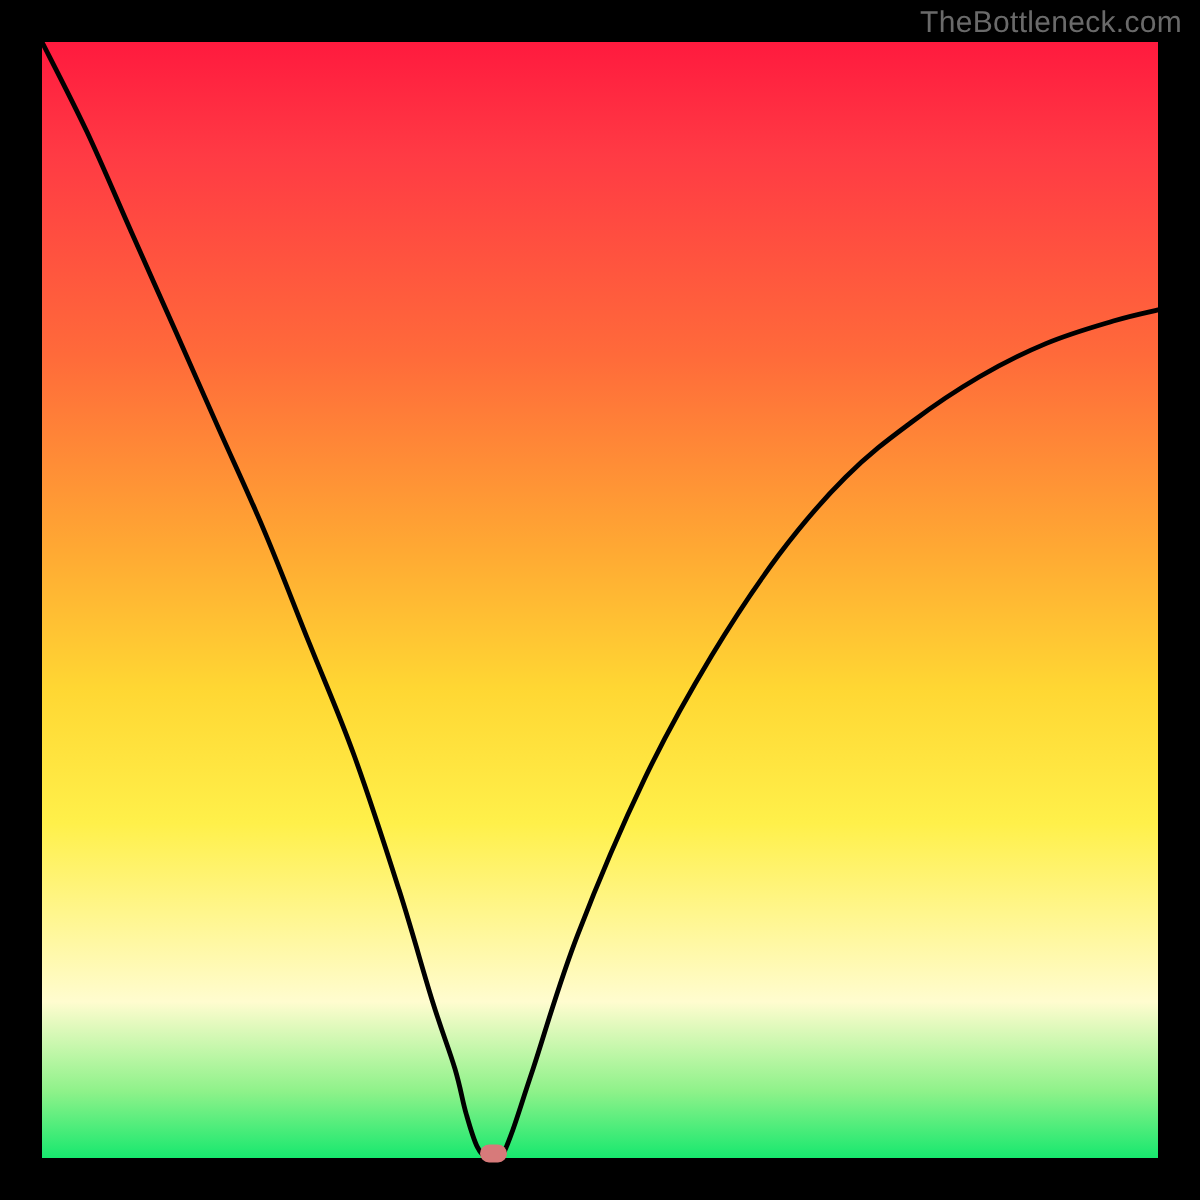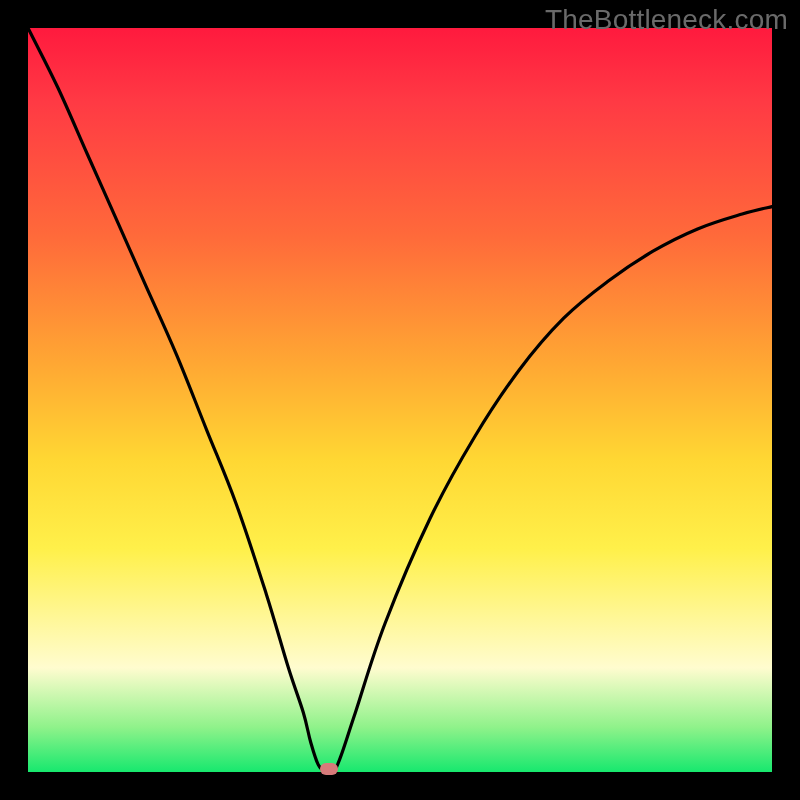--- a/index.html
+++ b/index.html
@@ -36,21 +36,21 @@
       #fffccf 86%,
       #8ff28a 94%,
       #17e86e 100%
     );
   }
   .watermark {
     position: absolute;
     top: 4px;
     right: 12px;
     color: #6a6a6a;
-    font-size: 28px;
+    font-size: 20px;
     letter-spacing: 0.2px;
     font-weight: 500;
     user-select: none;
   }
   svg.curve {
     position: absolute;
     left: 0;
     top: 0;
     width: 744px;
     height: 744px;

